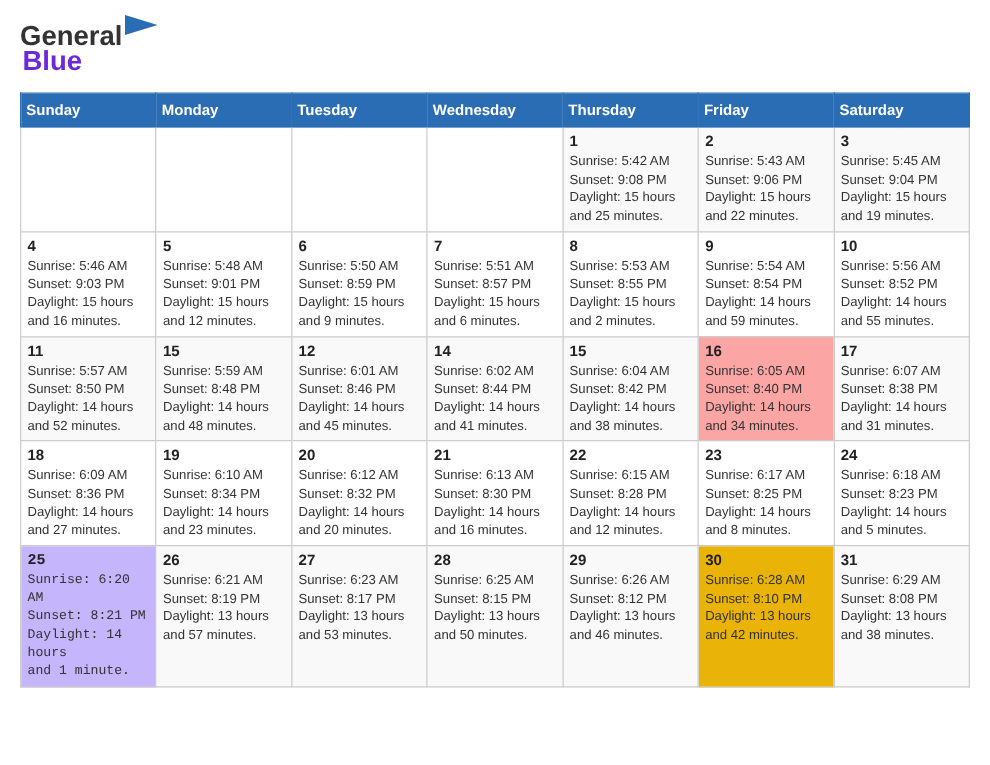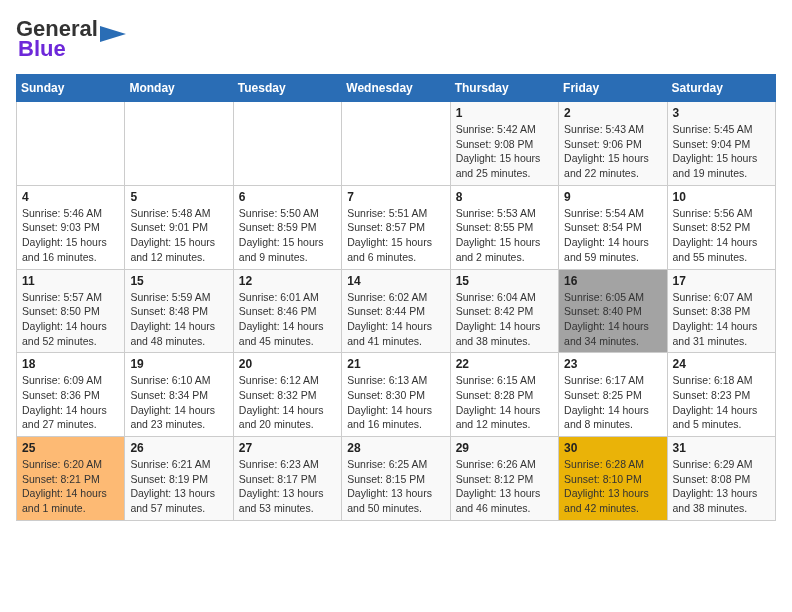--- a/index.html
+++ b/index.html
@@ -16,21 +16,21 @@
       justify-content: space-between;
       margin-bottom: 12px;
     }
     .logo {
       display: flex;
       flex-direction: column;
       align-items: flex-start;
     }
     .logo-row {
       display: flex;
-      align-items: flex-end;
+      align-items: flex-start;
     }
     .title-block {
       text-align: right;
     }
     .month-title {
       font-size: 36px;
       font-weight: normal;
       color: #222;
       line-height: 1.1;
     }
@@ -176,21 +176,21 @@
           <div class="day-info">Sunrise: 6:01 AM<br>Sunset: 8:46 PM<br>Daylight: 14 hours<br>and 45 minutes.</div>
         </td>
         <td style="background: rgb(249, 249, 249);">
           <span class="day-num">14</span>
           <div class="day-info">Sunrise: 6:02 AM<br>Sunset: 8:44 PM<br>Daylight: 14 hours<br>and 41 minutes.</div>
         </td>
         <td style="background: rgb(249, 249, 249);">
           <span class="day-num">15</span>
           <div class="day-info">Sunrise: 6:04 AM<br>Sunset: 8:42 PM<br>Daylight: 14 hours<br>and 38 minutes.</div>
         </td>
-        <td style="background: #a3a3a3;">
+        <td style="background: #fca5a5;">
           <span class="day-num">16</span>
           <div class="day-info">Sunrise: 6:05 AM<br>Sunset: 8:40 PM<br>Daylight: 14 hours<br>and 34 minutes.</div>
         </td>
         <td style="background: rgb(249, 249, 249);">
           <span class="day-num">17</span>
           <div class="day-info">Sunrise: 6:07 AM<br>Sunset: 8:38 PM<br>Daylight: 14 hours<br>and 31 minutes.</div>
         </td>
       </tr>
       <tr>
         <td style="background: rgb(255, 255, 255);">
@@ -216,21 +216,21 @@
         <td style="background: rgb(255, 255, 255);">
           <span class="day-num">23</span>
           <div class="day-info">Sunrise: 6:17 AM<br>Sunset: 8:25 PM<br>Daylight: 14 hours<br>and 8 minutes.</div>
         </td>
         <td style="background: rgb(255, 255, 255);">
           <span class="day-num">24</span>
           <div class="day-info">Sunrise: 6:18 AM<br>Sunset: 8:23 PM<br>Daylight: 14 hours<br>and 5 minutes.</div>
         </td>
       </tr>
       <tr>
-        <td style="background: #fdba74;">
+        <td style="background: #c4b5fd; font-family: Liberation Mono, monospace;">
           <span class="day-num">25</span>
           <div class="day-info">Sunrise: 6:20 AM<br>Sunset: 8:21 PM<br>Daylight: 14 hours<br>and 1 minute.</div>
         </td>
         <td style="background: rgb(249, 249, 249);">
           <span class="day-num">26</span>
           <div class="day-info">Sunrise: 6:21 AM<br>Sunset: 8:19 PM<br>Daylight: 13 hours<br>and 57 minutes.</div>
         </td>
         <td style="background: rgb(249, 249, 249);">
           <span class="day-num">27</span>
           <div class="day-info">Sunrise: 6:23 AM<br>Sunset: 8:17 PM<br>Daylight: 13 hours<br>and 53 minutes.</div>

